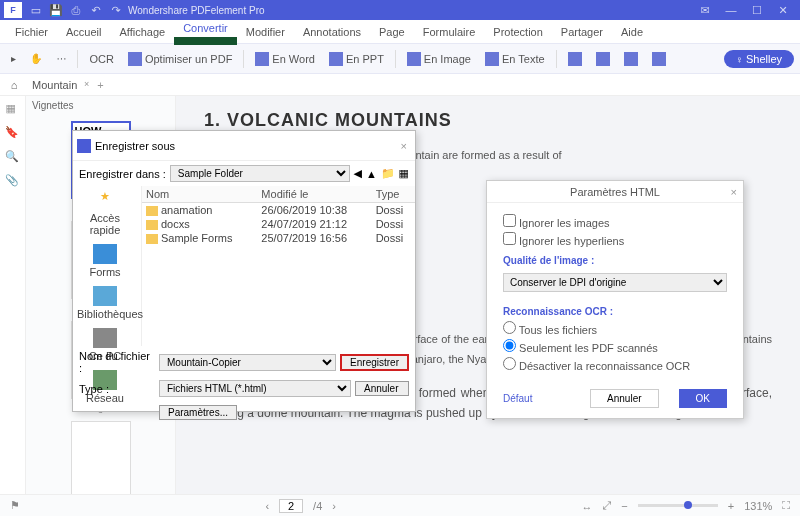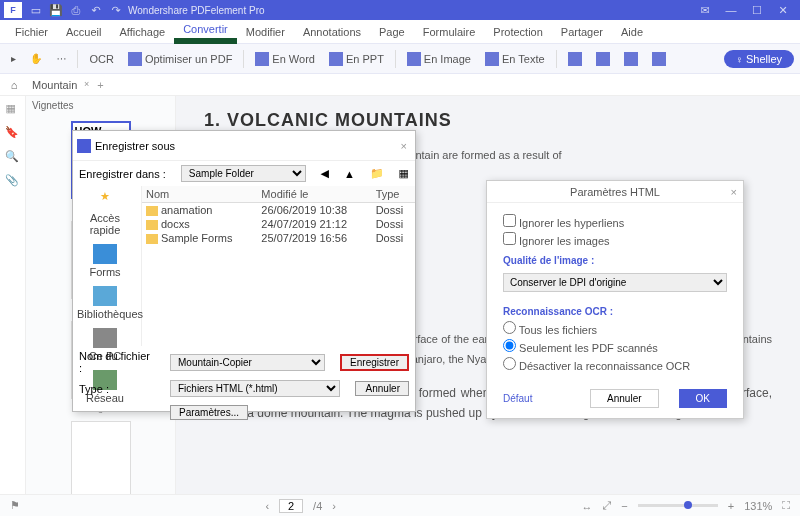--- a/index.html
+++ b/index.html
@@ -4,21 +4,21 @@
 <style>
 *{box-sizing:border-box;margin:0;padding:0;font-family:"Segoe UI",Arial,sans-serif;font-size:11px}
 body{background:#fff;width:800px;height:516px;overflow:hidden;position:relative}
 .titlebar{height:20px;background:#4a5bd6;display:flex;align-items:center;color:#fff;padding:0 4px}
 .titlebar .logo{width:18px;height:16px;background:#fff;margin-right:6px;display:flex;align-items:center;justify-content:center;color:#4a5bd6;font-weight:bold;font-size:9px}
 .titlebar .ticon{width:16px;height:16px;margin-right:4px;color:#d0d5f3;display:flex;align-items:center;justify-content:center}
 .titlebar .title{flex:1;text-align:left;font-size:10px;color:#e0e3f7}
 .titlebar .wbtn{width:26px;height:20px;display:flex;align-items:center;justify-content:center;color:#d0d5f3}
 .menubar{height:24px;background:#fff;display:flex;align-items:center;padding:0 6px;border-bottom:1px solid #e6e8f5}
 .menubar span{padding:3px 9px;font-size:11px;color:#555;cursor:pointer}
-.menubar span.active{color:#4a5bd6;border-bottom:6px solid #14532d}
+.menubar span.active{color:#4a5bd6;border-bottom:8px solid #14532d}
 .toolbar{height:30px;background:#f6f7fc;display:flex;align-items:center;padding:0 6px;border-bottom:1px solid #e6e8f5;gap:4px}
 .tb{display:flex;align-items:center;gap:3px;padding:2px 5px;color:#555;font-size:10px}
 .tbic{width:14px;height:14px;background:#888;display:inline-block}
 .tb .tbic{background:#6876d6}
 .sep{width:1px;height:18px;background:#ddd;margin:0 2px}
 .shelley{margin-left:auto;background:#4a5bd6;color:#fff;border-radius:12px;padding:3px 12px;font-size:10px}
 .tabbar{height:22px;background:#fff;display:flex;align-items:center;padding:0 4px;border-bottom:1px solid #eee}
 .tabbar .home{width:20px;text-align:center;color:#666}
 .tabbar .tab{padding:2px 14px 2px 8px;font-size:10px;color:#555;position:relative}
 .tabbar .tab .x{position:absolute;right:2px;top:2px;color:#999;font-size:9px}
@@ -37,32 +37,32 @@
 .statusbar{height:22px;background:#fafbfc;border-top:1px solid #eee;display:flex;align-items:center;padding:0 10px;font-size:10px;color:#888;gap:10px}
 .statusbar .sp{flex:1}
 .slider{width:80px;height:3px;background:#ddd;position:relative}
 .slider::after{content:"";position:absolute;width:8px;height:8px;background:#4a5bd6;border-radius:50%;top:-3px;left:58%}
 
 
 .savedlg{position:absolute;left:72px;top:130px;width:344px;height:282px;background:#fff;border:1px solid #bbb;box-shadow:2px 2px 8px rgba(0,0,0,.2);z-index:20}
 .savedlg .dh{height:30px;background:#fff;display:flex;align-items:center;padding:8px 4px;border-bottom:1px solid #eee;font-size:10px}
 .savedlg .dh .dlogo{width:14px;height:14px;background:#4a5bd6;margin-right:4px}
 .savedlg .dh .dx{margin-left:auto;color:#999;padding:0 4px}
-.savedlg .drow{display:flex;align-items:center;padding:4px 6px;gap:15px;font-size:10px}
+.savedlg .drow{display:flex;align-items:center;padding:4px 6px;gap:4px;font-size:10px}
 .savedlg select,.savedlg input[type=text]{border:1px solid #bbb;padding:1px 3px;font-size:10px;height:17px}
 .savedlg .sidebar{width:64px;float:left;height:160px;padding:4px;text-align:center}
 .savedlg .sidebar .si{margin-bottom:8px;font-size:9px;color:#444}
 .savedlg .sidebar .si .ic{width:24px;height:20px;margin:0 auto 2px;display:block}
 .savedlg .flist{margin-left:68px;height:160px;border-left:1px solid #eee}
 .savedlg .flist table{width:100%;font-size:10px;border-collapse:collapse}
 .savedlg .flist th{text-align:left;padding:2px 4px;border-bottom:1px solid #ddd;color:#555;font-weight:normal;background:#fafafa}
 .savedlg .flist td{padding:1px 4px;color:#444}
 .savedlg .fic{width:12px;height:10px;background:#f6c95a;display:inline-block;margin-right:3px;vertical-align:middle}
 .savedlg .btns{display:flex;flex-direction:column;gap:4px}
-.savedlg .btn{border:1px solid #999;background:#efefef;padding:1px 8px;font-size:10px;min-width:54px;text-align:right}
+.savedlg .btn{border:1px solid #999;background:#efefef;padding:1px 8px;font-size:10px;min-width:54px;text-align:left}
 .savedlg .btn.hl{border:2px solid #d02020}
 .redbox{border:2px solid #d02020;padding:1px 8px}
 
 
 .paramdlg{position:absolute;right:56px;top:180px;width:258px;background:#fff;border:1px solid #ccc;box-shadow:2px 2px 8px rgba(0,0,0,.2);z-index:30;padding-bottom:10px}
 .paramdlg .ph{height:22px;display:flex;align-items:center;justify-content:center;font-size:11px;color:#555;border-bottom:1px solid #eee;position:relative}
 .paramdlg .ph .px{position:absolute;right:6px;color:#999}
 .paramdlg .body{padding:8px 16px;font-size:10px;color:#555}
 .paramdlg .body label{display:block;margin:3px 0}
 .paramdlg .body .sect{color:#4a5bd6;margin:8px 0 4px;font-size:10px;font-weight:bold}
@@ -265,22 +265,22 @@
     <div class="btn redbox">Paramètres...</div>
   </div>
 </div>
 
 <div class="paramdlg">
   <div class="ph">
     <span>Paramètres HTML</span>
     <span class="px">×</span>
   </div>
   <div class="body">
+    <label><input type="checkbox" style=""> <span>Ignorer les images</span></label>
     <label><input type="checkbox" style=""> <span>Ignorer les hyperliens</span></label>
-    <label><input type="checkbox" style=""> <span>Ignorer les images</span></label>
     <div class="sect">Qualité de l'image :</div>
     <select><option>Conserver le DPI d'origine</option></select>
     <div class="sect">Reconnaissance OCR :</div>
     <label><input type="radio" name="ocr" style=""> <span>Tous les fichiers</span></label>
     <label><input type="radio" name="ocr" checked="" style=""> <span>Seulement les PDF scannés</span></label>
     <label><input type="radio" name="ocr" style=""> <span>Désactiver la reconnaissance OCR</span></label>
   </div>
   <div class="pbtns">
     <div class="pbtn def">Défaut</div>
     <div class="psp"></div>

